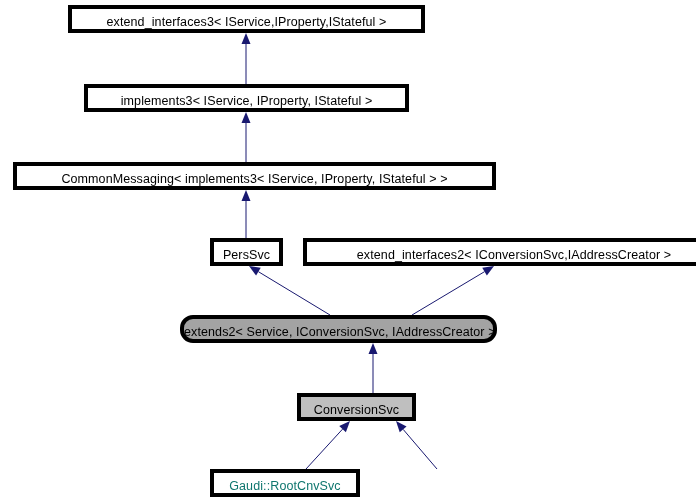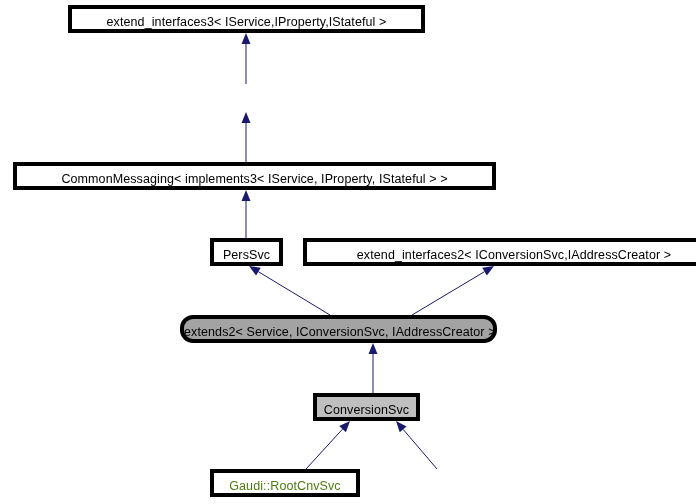--- a/index.html
+++ b/index.html
@@ -61,20 +61,21 @@
       <polygon points="494,266 486.86573193509537,275.50537843423825 482.2491329378497,267.7796413368067" fill="#191970"></polygon>
       <line x1="373" y1="393" x2="373" y2="354" stroke="#191970" stroke-width="1"></line>
       <polygon points="373,343 377.5,354 368.5,354" fill="#191970"></polygon>
       <line x1="306" y1="469" x2="342.56702908630916" y2="429.1086955422082" stroke="#191970" stroke-width="1"></line>
       <polygon points="350,421 345.8842227172125,432.14945637053626 339.24983545540584,426.0679347138801" fill="#191970"></polygon>
       <line x1="437" y1="469" x2="403.14434435135865" y2="429.3641104601272" stroke="#191970" stroke-width="1"></line>
       <polygon points="396,421 406.5660259032289,426.4414241345714 399.72266279948843,432.28679678568307" fill="#191970"></polygon>
     </svg>
 
   <div class="node" style="left: 68px; top: 5px; width: 357px; height: 28px; line-height: 26px; background: rgb(255, 255, 255); border-color: rgb(0, 0, 0); color: rgb(0, 0, 0);">extend_interfaces3&lt; IService,IProperty,IStateful &gt;</div>
+  <div class="node" style="left: 84px; top: 84px; width: 325px; height: 28px; line-height: 26px; background: rgb(255, 255, 255); border-color: rgb(0, 0, 0); color: rgb(0, 0, 0);">implements3&lt; IService, IProperty, IStateful &gt;</div>
   <div class="node" style="left: 5px; top: 162px; width: 483px; height: 28px; line-height: 26px; background: rgb(255, 255, 255); border-color: rgb(0, 0, 0); color: rgb(0, 0, 0); margin-left: 8px;">CommonMessaging&lt; implements3&lt; IService, IProperty, IStateful &gt; &gt;</div>
   <div class="node" style="left: 210px; top: 238px; width: 73px; height: 28px; line-height: 26px; background: rgb(255, 255, 255); border-color: rgb(0, 0, 0); color: rgb(0, 0, 0);">PersSvc</div>
   <div class="node" style="left: 303px; top: 238px; width: 422px; height: 28px; line-height: 26px; background: rgb(255, 255, 255); border-color: rgb(0, 0, 0); color: rgb(0, 0, 0);">extend_interfaces2&lt; IConversionSvc,IAddressCreator &gt;</div>
   <div class="node" style="left: 180px; top: 315px; width: 317px; height: 28px; line-height: 26px; background: #a3a3a3; border-color: rgb(0, 0, 0); color: rgb(0, 0, 0); border-radius: 13px;">extends2&lt; Service, IConversionSvc, IAddressCreator &gt;</div>
-  <div class="node highlight" style="left: 313px; top: 393px; width: 107px; height: 28px; line-height: 26px; background: rgb(191, 191, 191); border-color: rgb(0, 0, 0); color: rgb(0, 0, 0);">ConversionSvc</div>
-  <div class="node" style="left: 210px; top: 469px; width: 150px; height: 28px; line-height: 26px; background: rgb(255, 255, 255); border-color: rgb(0, 0, 0); color: #4d7c0f;">Gaudi::RootCnvSvc</div>
+  <div class="node highlight" style="left: 297px; top: 393px; width: 119px; height: 28px; line-height: 26px; background: rgb(191, 191, 191); border-color: rgb(0, 0, 0); color: rgb(0, 0, 0);">ConversionSvc</div>
+  <div class="node" style="left: 210px; top: 469px; width: 150px; height: 28px; line-height: 26px; background: rgb(255, 255, 255); border-color: rgb(0, 0, 0); color: #0f766e;">Gaudi::RootCnvSvc</div>
 
 </div>
 
 </body></html>

